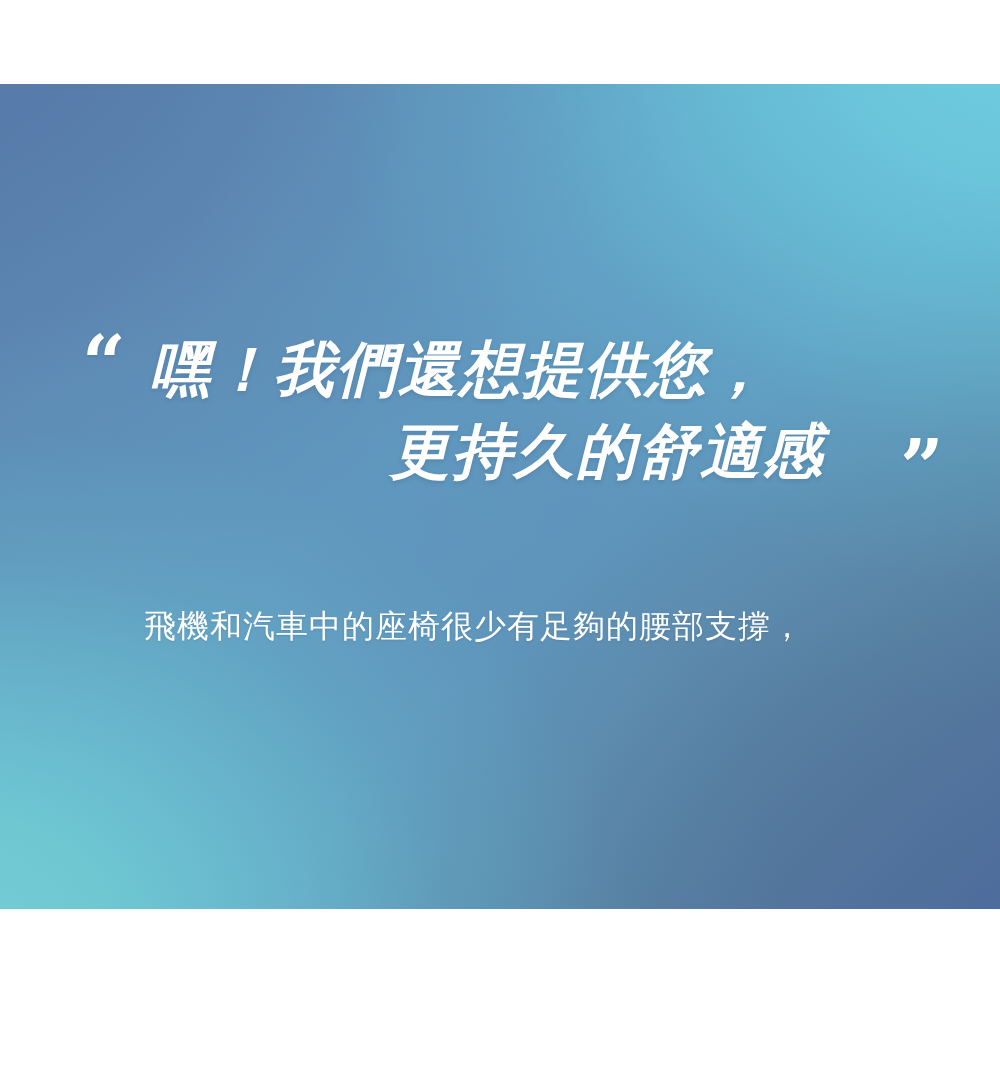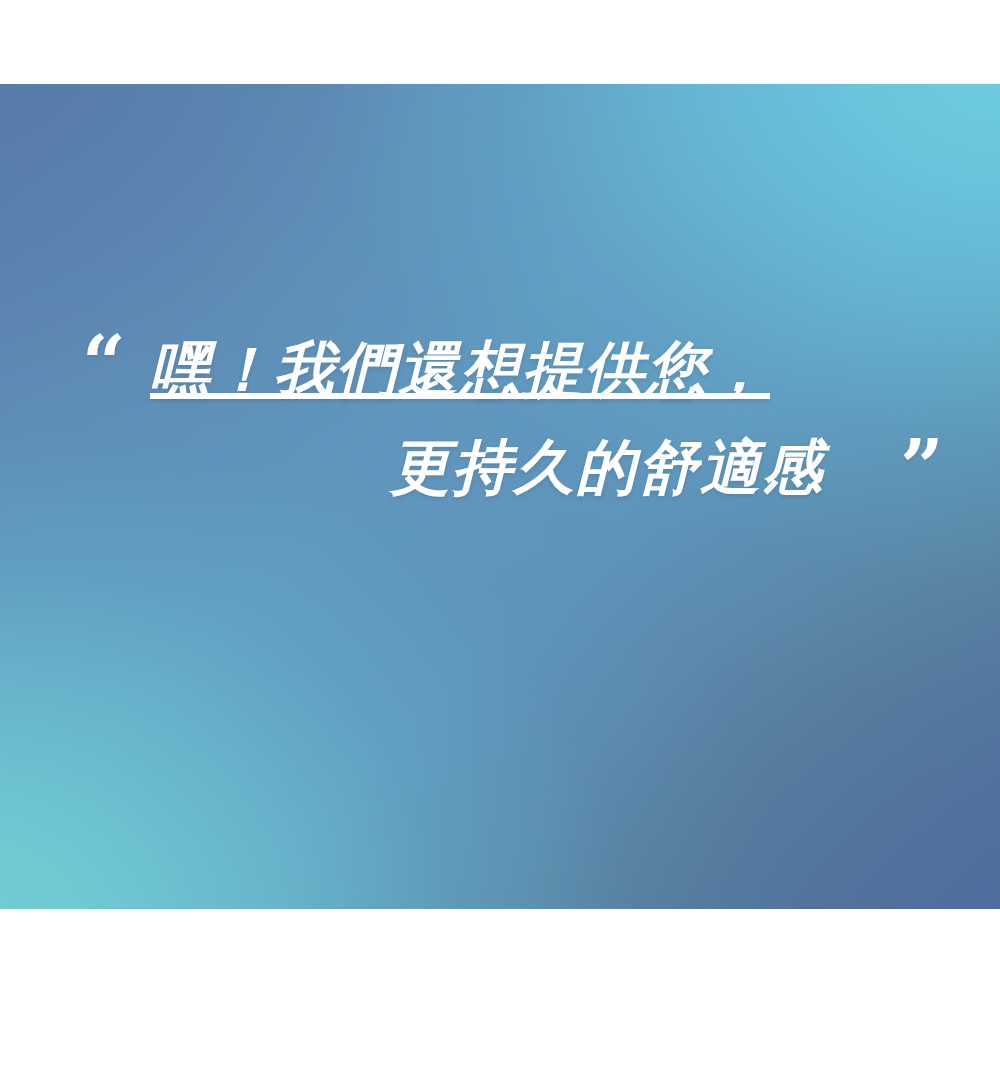--- a/index.html
+++ b/index.html
@@ -124,26 +124,25 @@
     font-style: italic;
     line-height: 1;
     letter-spacing: 2px;
     white-space: pre;
     text-shadow: 0 2px 4px rgba(40,72,108,0.20);
   }
   .headline-line1 {
     position: absolute;
     left: 150px;
     top: 96px;
-    text-decoration: underline;
   }
   .headline-line2 {
     position: absolute;
     left: 390px;
-    top: 194px;
+    top: 178px;
   }
 
   .body-block {
     position: absolute;
     left: 144px;
     top: 516px;
     width: 760px;
   }
   .body-line {
     margin: 0;
@@ -173,18 +172,19 @@
         <span class="quote-open">“</span>
 
         <h1 class="headline headline-line1">嘿！我們還想提供您，</h1>
 
         <h1 class="headline headline-line2">更持久的舒適感</h1>
 
         <span class="quote-close">”</span>
       </div>
 
       <div class="body-block">
+        <p class="body-line">飛機和汽車中的座椅很少有足夠的腰部支撐，</p>
       </div>
 
     </div>
   </div>
 
 </div>
 
 </body></html>

